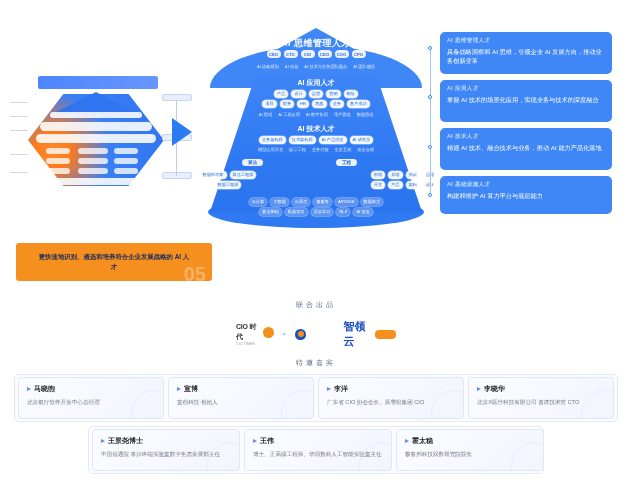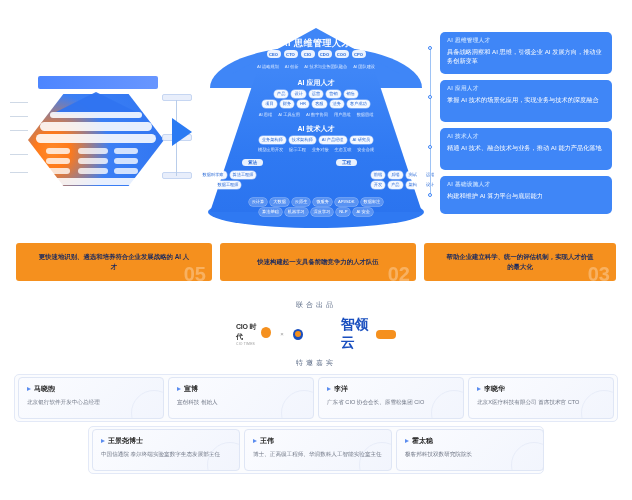--- a/index.html
+++ b/index.html
@@ -76,21 +76,21 @@
   .sec-head { position:absolute; width:100%; text-align:center; color:#5b6b86;
      font-size:7px; letter-spacing:3px; }
   #logos { position:absolute; left:236px; top:320px; width:160px; height:28px;
      display:flex; align-items:center; justify-content:center; gap:9px; }
   .logo-ci { display:flex; align-items:center; gap:2px; }
   .lg-mark { width:11px;height:11px;border-radius:50%;background:#f5901e; }
   .lg-mark.blue { background:#1a4fbf; position:relative; }
   .lg-mark.blue::after{ content:""; position:absolute; left:2.5px; top:2.5px; width:6px;height:6px;
      border-radius:50%; background:#f5901e; }
   .lg-txt { font-size:7px; font-weight:bold; color:#333; letter-spacing:-.2px; }
-  .lg-txt.b { color:#1a4fbf; font-size:14px;margin-left:36px; }
+  .lg-txt.b { color:#1a4fbf; font-size:11px;margin-left:36px; }
   .lg-sub { font-size:3.4px; color:#999; letter-spacing:.2px; }
   .lg-x { font-size:6px; color:#999; }
   .lg-pill { width:22px;height:9px;border-radius:4px;background:#f5901e; }
   .sp-card { position:absolute; background:linear-gradient(135deg,#fbfcff 0%, #f2f5fd 100%);
      border:1px solid #dfe6f5; border-radius:4px; padding:6px 8px; overflow:hidden;}
   .sp-card::after{ content:""; position:absolute; right:-14px; bottom:-18px; width:44px;height:44px;
      border:1px solid #e7ecf8; border-radius:50%; }
   .sp-name { font-size:7px; font-weight:bold; color:#2b2b2b; margin-bottom:4px; display:flex; align-items:center; gap:3px;}
   .sp-tri { width:0;height:0;border-top:2.6px solid transparent;border-bottom:2.6px solid transparent;
      border-left:4px solid #5b8def; }
@@ -263,28 +263,20 @@
   </div>
   <div class="rbox" style="top:176px;height:38px;">
     <div class="rt">AI 基础设施人才</div>
     <div class="rd">构建和维护 AI 算力平台与底层能力</div>
   </div>
 
   <div class="obox" style="left:16px;width:196px;">
     <div class="otext">更快速地识别、遴选和培养符合企业发展战略的 AI 人才</div>
     <div class="onum">05</div>
   </div>
-  <div class="obox" style="left:220px;width:196px;">
-    <div class="otext">快速构建起一支具备前瞻竞争力的人才队伍</div>
-    <div class="onum">02</div>
-  </div>
-  <div class="obox" style="left:424px;width:192px;">
-    <div class="otext">帮助企业建立科学、统一的评估机制，实现人才价值的最大化</div>
-    <div class="onum">03</div>
-  </div>
 
   <div class="sec-head" style="top:300px;">联合出品</div>
   <div id="logos">
     <div class="logo-ci">
       <div style="display:flex;flex-direction:column;align-items:flex-start;">
         <div style="display:flex;align-items:center;gap:1px;">
           <span class="lg-txt">CIO 时代</span>
           <span class="lg-mark"></span>
         </div>
         <span class="lg-sub">CIO TIMES</span>

